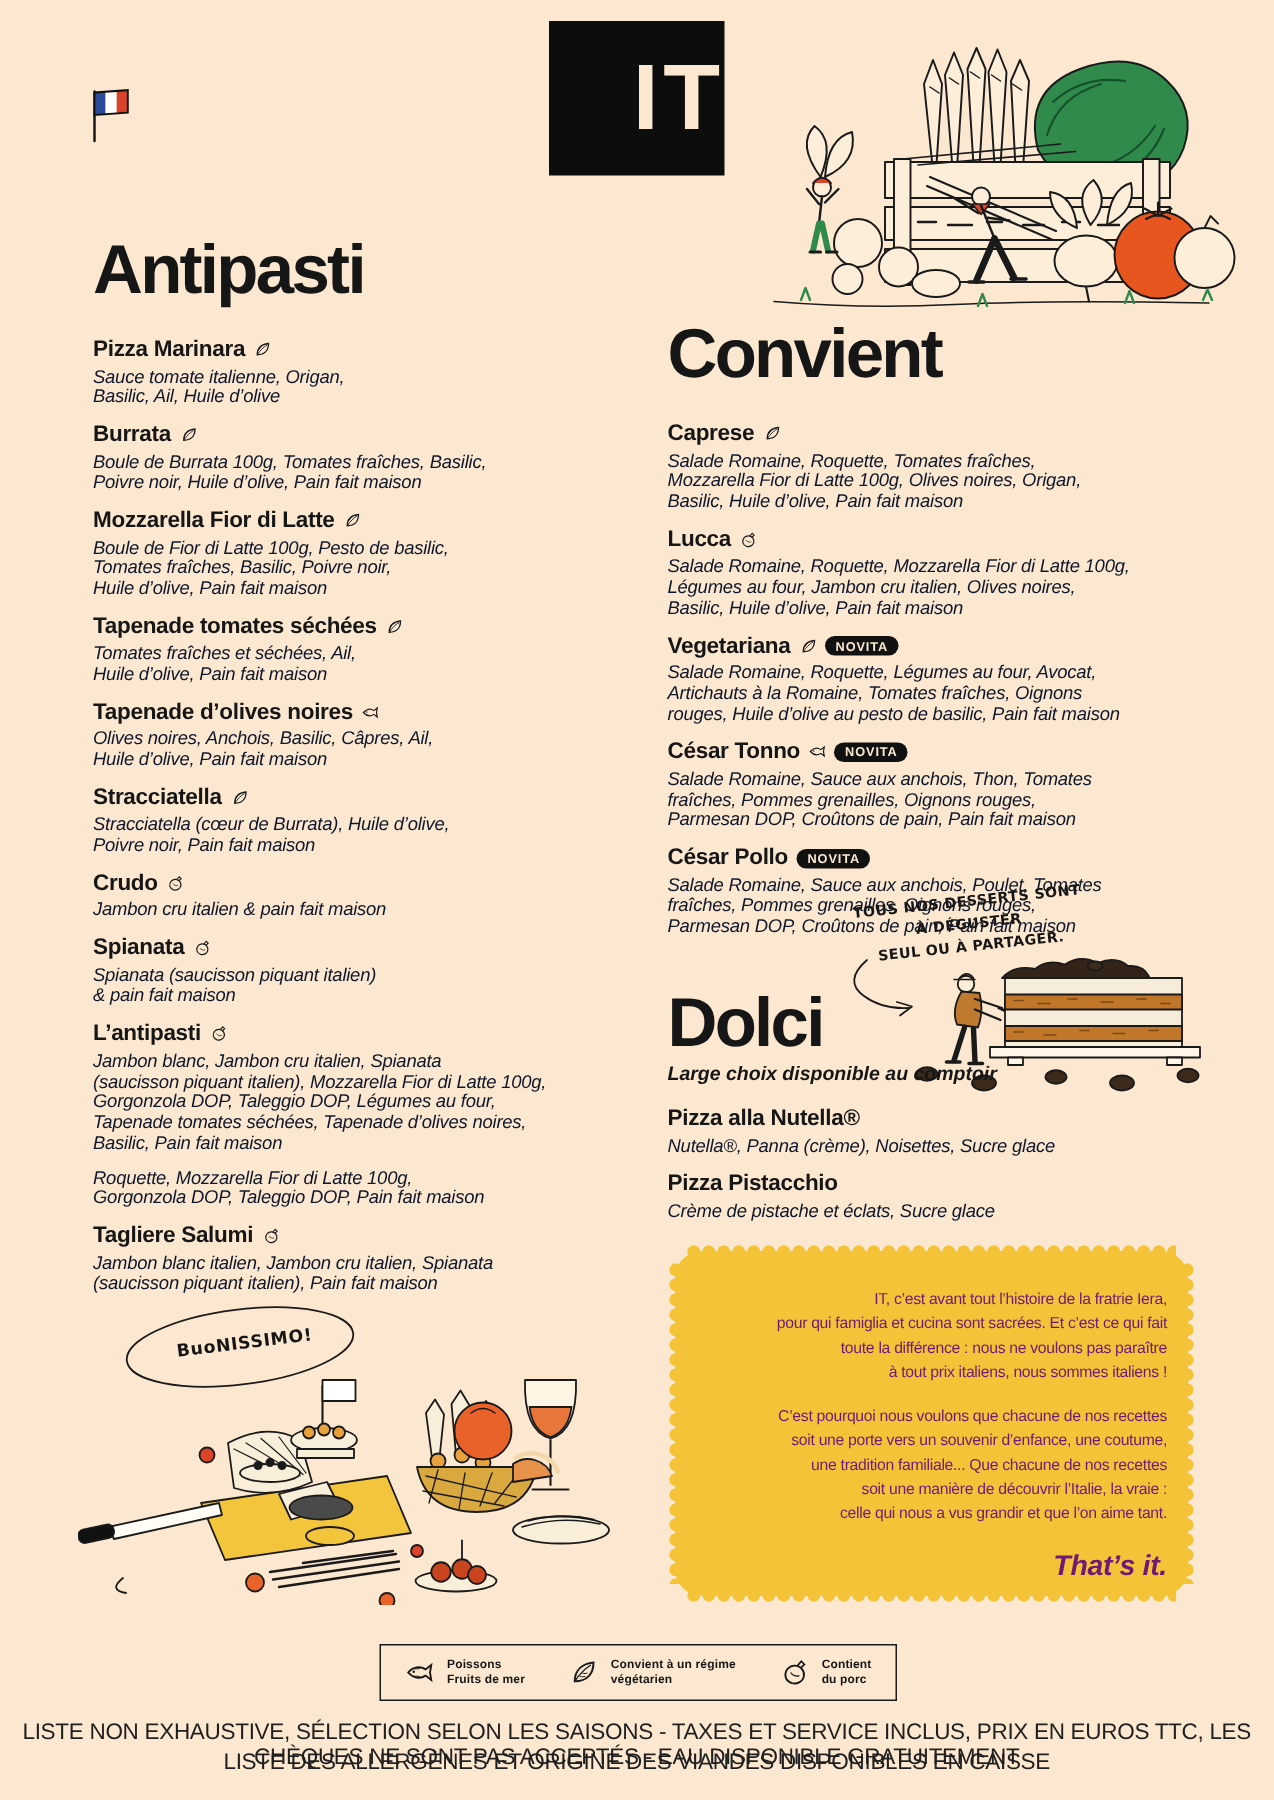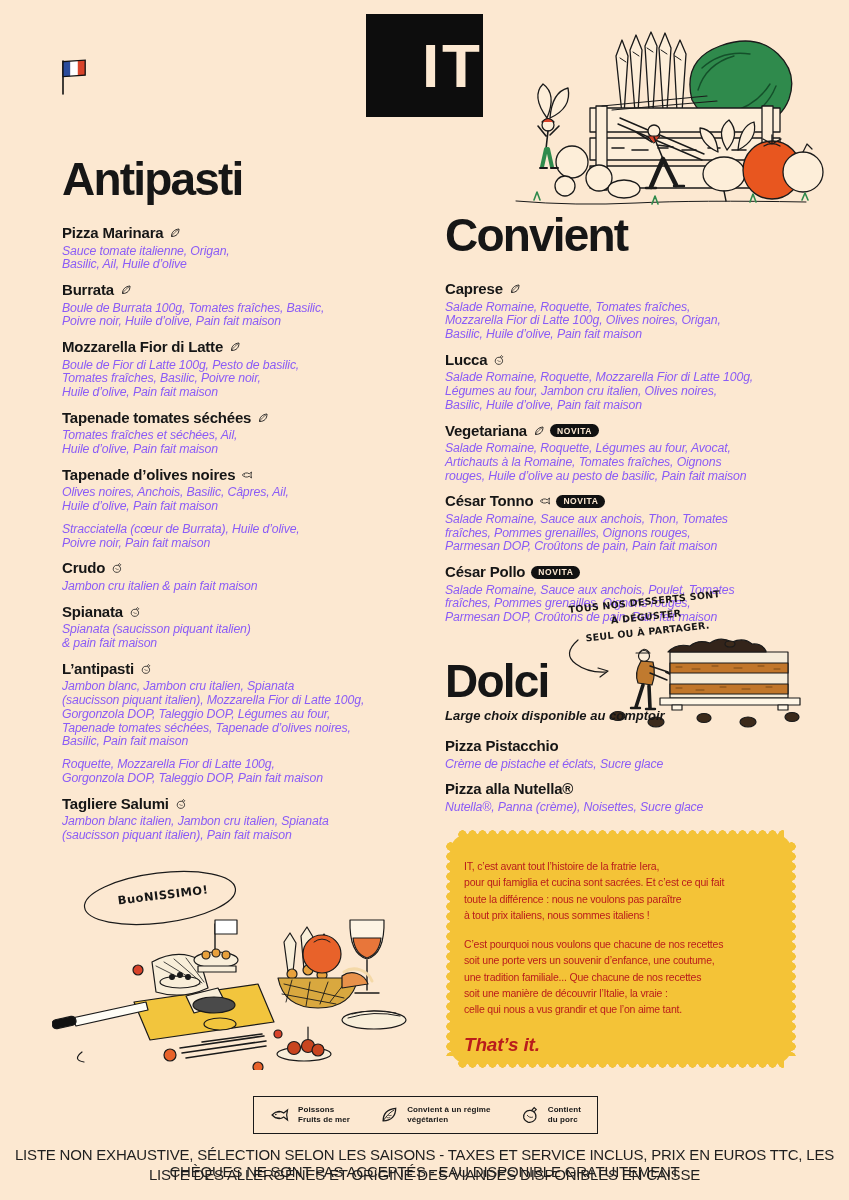--- a/index.html
+++ b/index.html
@@ -16,37 +16,37 @@
   .heading{font-size:46px;font-weight:bold;letter-spacing:-1.8px;line-height:1;margin:0 0 22px 0;}
   .menu-item{margin-bottom:9px;}
   .mi-title{display:flex;align-items:center;gap:6px;font-size:15px;font-weight:bold;
             letter-spacing:-0.2px;line-height:1.2;}
   .mi-icons{display:inline-flex;align-items:center;gap:5px;}
   .mi-icon{width:12px;height:12px;display:inline-flex;color:#1a1a1a;}
   .mi-icon svg{width:100%;height:100%;}
   .novita-badge{background:#111;color:#fce8d1;border-radius:999px;font-size:8.5px;font-weight:bold;
                 letter-spacing:.6px;padding:2.5px 7px 2px;line-height:1;}
   .mi-desc{font-size:12.3px;font-style:italic;line-height:1.12;letter-spacing:-0.15px;
-           white-space:pre-line;margin-top:2.5px;color:#8b5cf6;}
+           white-space:pre-line;margin-top:2.5px;color:#0f172a;}
   
   .dolci{position:absolute;left:445px;top:658px;width:340px;}
   .dolci-sub{font-size:13px;font-weight:bold;font-style:italic;margin:4px 0 14px 0;}
   .note{position:absolute;left:566px;top:594px;width:160px;text-align:center;
         font-family:"DejaVu Sans",sans-serif;font-size:9.5px;font-weight:bold;letter-spacing:.3px;
         white-space:pre-line;transform:rotate(-6deg);line-height:1.6;}
   
   .garden{position:absolute;left:502px;top:28px;}
   .cake{position:absolute;left:552px;top:600px;}
   .spread{position:absolute;left:52px;top:862px;}
   .bubble-text{position:absolute;left:108px;top:888px;width:110px;text-align:center;
         font-family:"DejaVu Sans",sans-serif;font-size:11.5px;font-weight:bold;letter-spacing:.5px;
         transform:rotate(-7deg);}
   
   .story{position:absolute;left:450px;top:834px;width:342px;height:230px;background:#f4c337;
-         border-radius:18px;text-align:left;color:#b91c1c;}
+         border-radius:18px;text-align:right;color:#701a75;}
   .story-inner{padding:24px 14px 0 14px;font-size:10.5px;letter-spacing:-0.2px;line-height:1.55;}
   .story p{margin:0 0 13px 0;white-space:pre-line;}
   .story .sig{font-size:19px;font-weight:bold;font-style:italic;}
   .scallop{position:absolute;background-repeat:repeat-x;}
   .sc-t{left:8px;right:8px;top:-4px;height:9px;
         background:radial-gradient(circle at 4.5px 4.5px,#f4c337 4px,rgba(0,0,0,0) 4.5px);background-size:10px 9px;}
   .sc-b{left:8px;right:8px;bottom:-4px;height:9px;
         background:radial-gradient(circle at 4.5px 4.5px,#f4c337 4px,rgba(0,0,0,0) 4.5px);background-size:10px 9px;}
   .sc-l{top:8px;bottom:8px;left:-4px;width:9px;background-repeat:repeat-y;
         background-image:radial-gradient(circle at 4.5px 4.5px,#f4c337 4px,rgba(0,0,0,0) 4.5px);background-size:9px 10px;}
@@ -221,20 +221,31 @@
                 <path d="M2.5 12c4-4.5 9.5-5.5 14-2.5L21 6l-1 6 1 6-4.5-3.5c-4.5 3-10 2-14-2.5Z" fill="none" stroke="currentColor" stroke-width="1.6"></path>
                 <circle cx="7" cy="11.4" r="1" fill="currentColor"></circle>
               </svg>
             </span>
           </span>
         </div>
         <div class="mi-desc">Olives noires, Anchois, Basilic, Câpres, Ail,
 Huile d’olive, Pain fait maison</div>
       </div>
     <div class="menu-item">
+        <div class="mi-title">
+          <span class="mi-name">Stracciatella</span>
+          <span class="mi-icons">
+            <span class="mi-icon">
+              <svg viewBox="0 0 24 24">
+                <path d="M5 19C5 10 11 5 20 4c0 9-5 15-15 15Z" fill="none" stroke="currentColor" stroke-width="1.8"></path>
+                <path d="M5 19C9 13 13 9 18 6" fill="none" stroke="currentColor" stroke-width="1.2"></path>
+              </svg>
+            </span>
+          </span>
+        </div>
         <div class="mi-desc">Stracciatella (cœur de Burrata), Huile d’olive,
 Poivre noir, Pain fait maison</div>
       </div>
     <div class="menu-item">
         <div class="mi-title">
           <span class="mi-name">Crudo</span>
           <span class="mi-icons">
             <span class="mi-icon">
               <svg viewBox="0 0 24 24">
                 <path d="M4.5 15.5C3.5 10.5 7.5 6 12.5 6.5c4.5.5 7.5 4.5 6.5 9-1 4-5.5 6-9.5 5-3-1-4.3-2.5-5-5Z" fill="none" stroke="currentColor" stroke-width="1.6"></path>
@@ -420,31 +431,31 @@
       <ellipse cx="240" cy="117" rx="7" ry="4.5" fill="#3c2a1b"></ellipse>
       <ellipse cx="178" cy="44" rx="5" ry="3" fill="#3c2a1b"></ellipse>
     </g>
   </svg>
 
   <div class="dolci">
     <h1 class="heading" style="margin-bottom:0;">Dolci</h1>
     <div class="dolci-sub">Large choix disponible au comptoir</div>
     <div class="menu-item">
         <div class="mi-title">
+          <span class="mi-name">Pizza alla Nutella®</span>
+          <span class="mi-icons"></span>
+        </div>
+        <div class="mi-desc">Nutella®, Panna (crème), Noisettes, Sucre glace</div>
+      </div>
+    <div class="menu-item">
+        <div class="mi-title">
           <span class="mi-name">Pizza Pistacchio</span>
           <span class="mi-icons"></span>
         </div>
         <div class="mi-desc">Crème de pistache et éclats, Sucre glace</div>
-      </div>
-    <div class="menu-item">
-        <div class="mi-title">
-          <span class="mi-name">Pizza alla Nutella®</span>
-          <span class="mi-icons"></span>
-        </div>
-        <div class="mi-desc">Nutella®, Panna (crème), Noisettes, Sucre glace</div>
       </div>
   </div>
 
   <svg class="spread" width="360" height="208" viewBox="0 0 360 208">
     <g stroke="#1a1a1a" stroke-width="1.2" fill="none" stroke-linecap="round" stroke-linejoin="round">
       <ellipse cx="108" cy="36" rx="76" ry="25" transform="rotate(-7 108 36)"></ellipse>
 
       <path d="M82 140 L206 122 L222 160 L98 178 Z" fill="#f2c53d"></path>
       <path d="M100 100 q26 -14 48 -2 l8 28 q-26 12 -52 4 z" fill="#f8eed9"></path>
       <path d="M104 104 l40 20 M112 100 l36 22 M122 97 l28 24 M134 96 l18 24" stroke-width=".8"></path>

